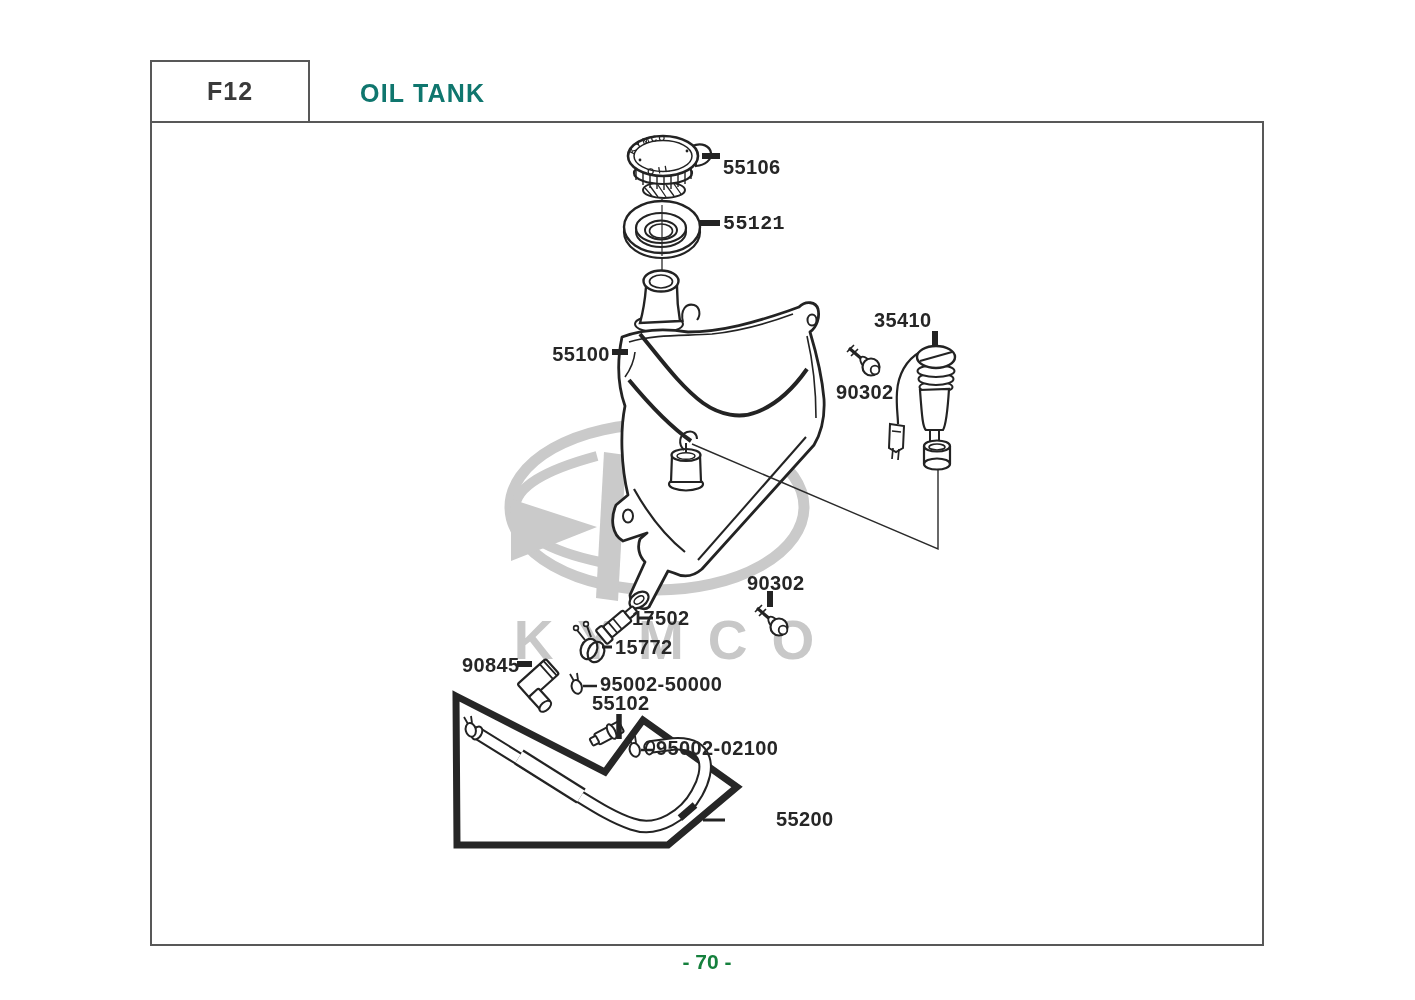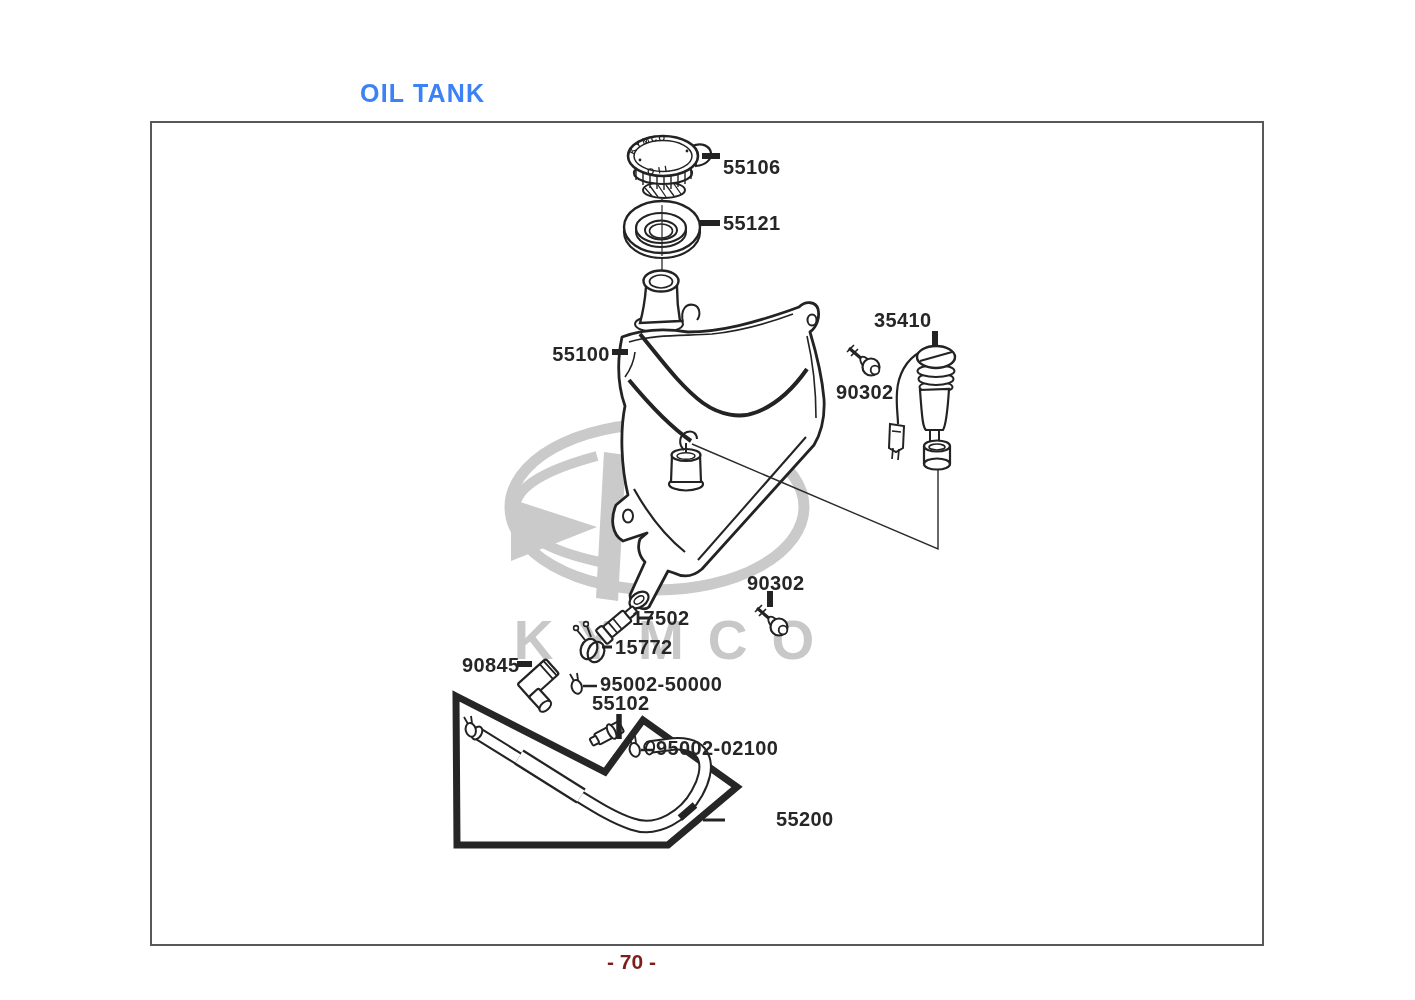--- a/index.html
+++ b/index.html
@@ -3,35 +3,38 @@
 <meta charset="utf-8">
 <style>
   html,body{margin:0;padding:0;background:#ffffff;}
   .page{position:relative;width:1415px;height:1000px;background:#fff;overflow:hidden;
         font-family:"Liberation Sans",sans-serif;}
   .header-box{position:absolute;left:150px;top:60px;width:160px;height:63px;
         border:2px solid #585858;box-sizing:border-box;background:#fff;
         display:flex;align-items:center;justify-content:center;z-index:5;}
   .header-code{font-size:25px;font-weight:bold;color:#3a3a3a;letter-spacing:1px;}
   .header-title{position:absolute;left:360px;top:79px;font-size:25px;font-weight:bold;
-        color:#3b82f6;letter-spacing:1.2px;z-index:5;}
+        color:#0f766e;letter-spacing:1.2px;z-index:5;}
   .frame{position:absolute;left:150px;top:121px;width:1114px;height:825px;
         border:2px solid #585858;box-sizing:border-box;z-index:1;}
   .diagram-svg{position:absolute;left:0;top:0;z-index:2;}
   .part-label{position:absolute;font-weight:bold;font-size:20px;color:#262626;
         letter-spacing:0.4px;white-space:nowrap;z-index:4;}
   .ra{text-align:center;}
-  .footer-page{position:absolute;left:607px;top:950px;width:200px;
-        font-size:21px;font-weight:bold;color:#7f1d1d;z-index:5;}
+  .footer-page{position:absolute;left:607px;top:950px;width:200px;text-align:center;
+        font-size:21px;font-weight:bold;color:#15803d;z-index:5;}
 </style>
 </head>
 <body>
 
 <div class="page">
 
+  <div class="header-box">
+    <span class="header-code">F12</span>
+  </div>
   <div class="header-title">OIL TANK</div>
   <div class="frame"></div>
 
   <svg class="diagram-svg" width="1415" height="1000" viewBox="0 0 1415 1000">
     <defs>
       <path id="capArc" d="M 636,159 A 28 14 0 0 1 689,150"></path>
     </defs>
 
     <g>
       <ellipse cx="657" cy="507" rx="147" ry="83" fill="none" stroke="#cacaca" stroke-width="11"></ellipse>
@@ -231,21 +234,21 @@
       <path d="M 602,647 L 612,647" stroke-width="3"></path>
       <path d="M 517,664 L 532,664" stroke-width="6"></path>
       <path d="M 583,686 L 597,686" stroke-width="2.5"></path>
       <path d="M 619,714 L 619,739" stroke-width="5.5"></path>
       <path d="M 641,750 L 653,750" stroke-width="2.5"></path>
       <path d="M 703,820 L 725,820" stroke-width="3"></path>
     </g>
   </svg>
 
   <div class="part-label" style="left:723px;top:156px;">55106</div>
-  <div class="part-label" style="left:723px;top:212px;">55121</div>
+  <div class="part-label" style="left:723px;top:212px;font-family:Liberation Mono, monospace;">55121</div>
   <div class="part-label ra" style="left:552px;top:343px;width:58px;">55100</div>
   <div class="part-label" style="left:874px;top:309px;">35410</div>
   <div class="part-label" style="left:836px;top:381px;">90302</div>
   <div class="part-label" style="left:747px;top:572px;">90302</div>
   <div class="part-label" style="left:632px;top:607px;">17502</div>
   <div class="part-label" style="left:615px;top:636px;">15772</div>
   <div class="part-label ra" style="left:462px;top:654px;width:55px;">90845</div>
   <div class="part-label" style="left:600px;top:673px;">95002-50000</div>
   <div class="part-label" style="left:592px;top:692px;">55102</div>
   <div class="part-label" style="left:656px;top:737px;">95002-02100</div>

